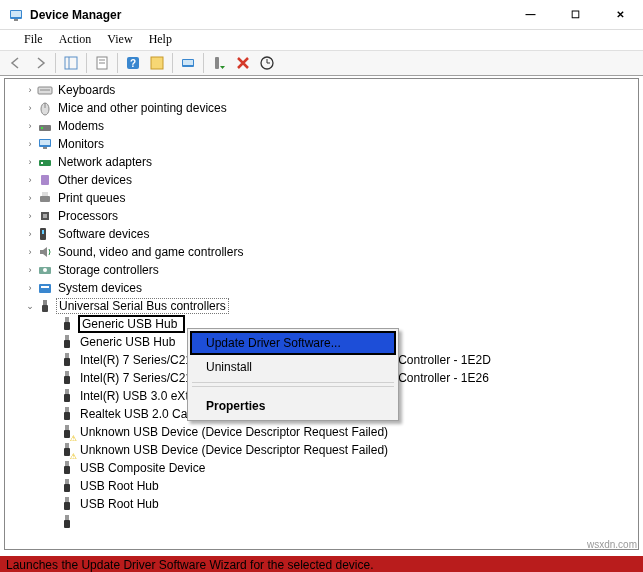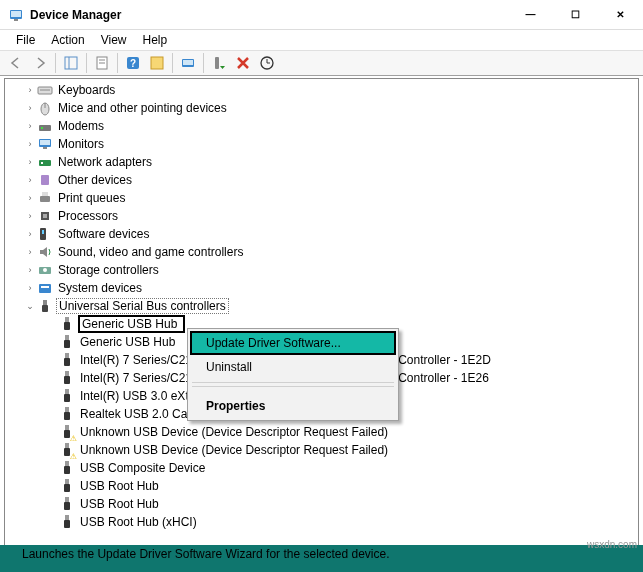--- a/index.html
+++ b/index.html
@@ -5,21 +5,21 @@
 * { margin: 0; padding: 0; box-sizing: border-box; }
 body { font-family: "Segoe UI", Tahoma, sans-serif; font-size: 12px; background: #fff; color: #000; width: 643px; height: 572px; overflow: hidden; position: relative; }
 
 
 .titlebar { display: flex; align-items: center; height: 30px; padding: 0 0 0 8px; border-bottom: 1px solid #ddd; font-weight: bold; }
 .titlebar .app-icon { width: 16px; height: 16px; margin-right: 6px; }
 .titlebar .title { flex: 1; font-size: 12px; }
 .titlebar .sysbtn { width: 45px; height: 29px; display: flex; align-items: center; justify-content: center; font-family: "Segoe UI Symbol", sans-serif; font-size: 10px; }
 
 
-.menubar { display: flex; height: 20px; align-items: center; padding: 0 8px; }
+.menubar { display: flex; height: 20px; padding: 0 16px; font-family: Liberation Serif, serif; }
 .menubar .menuitem { padding: 2px 8px; }
 
 
 .toolbar { display: flex; align-items: center; height: 26px; padding: 2px 4px; border-top: 1px solid #e0e0e0; border-bottom: 1px solid #a0a0a0; gap: 0; background: #f7f7f7; }
 .toolbar .tbtn { width: 24px; height: 22px; display: flex; align-items: center; justify-content: center; }
 .toolbar .sep { width: 1px; height: 20px; background: #ccc; margin: 0 3px; }
 
 
 .tree-area { position: absolute; top: 78px; left: 4px; right: 4px; bottom: 22px; border: 1px solid #888; background: #fff; overflow-y: scroll; overflow-x: hidden; }
 .tree { padding: 2px 0; }
@@ -29,26 +29,26 @@
 .devicon { width: 16px; height: 16px; display: inline-flex; align-items: center; justify-content: center; margin-right: 3px; font-size: 12px; }
 .label { padding: 0 2px; }
 .row.selected .label { border: 2px solid #000; padding: 0 6px 0 2px; line-height: 14px; }
 .row.boxed .label { border: 1px dotted #777; }
 .warn { position: relative; }
 .warn::after { content: "⚠"; position: absolute; right: -2px; bottom: -3px; font-size: 8px; color: #e6b800; }
 
 
 .ctxmenu { position: absolute; border: 1px solid #a0a0a0; background: #f2f2f2; box-shadow: 3px 3px 3px rgba(0,0,0,.3); padding: 2px; font-size: 12px; z-index: 10; }
 .ctx-item { padding: 5px 20px 5px 16px; }
-.ctx-item.highlight { background: #14b8a6; border: 2px solid #000; padding: 3px 18px 3px 14px; }
+.ctx-item.highlight { background: #1d4ed8; border: 2px solid #000; padding: 3px 18px 3px 14px; }
 .ctx-sep { height: 1px; background: #d0d0d0; margin: 3px 2px; }
 .ctx-item.bold { font-weight: bold; margin-top: 7px; }
 
 
-.statusbar { position: absolute; left: 0; right: 0; bottom: 0; height: 27px; padding: 2px 22px; font-size: 12px; background: #0f766e; }
+.statusbar { position: absolute; left: 0; right: 0; bottom: 0; height: 16px; padding: 2px 6px; font-size: 12px; background: #b91c1c; }
 
 .watermark { position: absolute; right: 6px; bottom: 22px; font-size: 10px; color: #999; z-index: 5; }
 
 
 .tree-area::-webkit-scrollbar { width: 16px; }
 .tree-area::-webkit-scrollbar-track { background: #f0f0f0; }
 .tree-area::-webkit-scrollbar-thumb { background: #c0c0c0; border: 1px solid #a0a0a0; }
 .tree-area::-webkit-scrollbar-button { background: #f0f0f0; height: 16px; border: 1px solid #ccc; }
 svg { display: block; }
 </style>
@@ -421,21 +421,20 @@
       <div class="row">
         <span class="indent"></span>
         <span class="indent"></span>
         <span class="indent"></span>
         <span class="devicon ">
           <svg width="16" height="16">
             <rect x="6" y="1" width="4" height="5" fill="#999"></rect>
             <rect x="5" y="6" width="6" height="8" fill="#333" rx="1"></rect>
           </svg>
         </span>
-        <span class="label">USB Root Hub (xHCI)</span>
       </div>
     </div>
 </div>
 
 <div class="ctxmenu" style="left:187px; top:328px; width:212px;">
   <div class="ctx-item highlight">Update Driver Software...</div>
   <div class="ctx-item">Uninstall</div>
   <div class="ctx-sep"></div>
   <div class="ctx-sep"></div>
   <div class="ctx-item bold">Properties</div>

